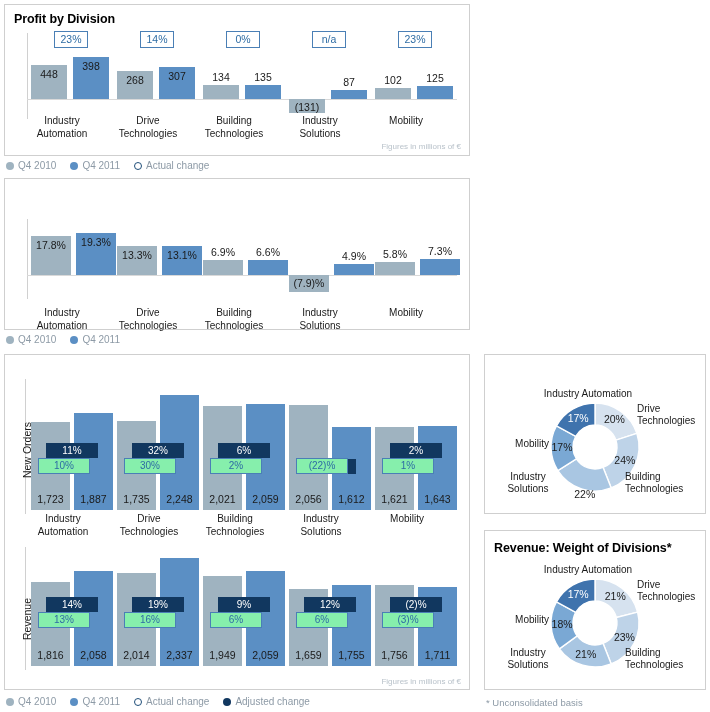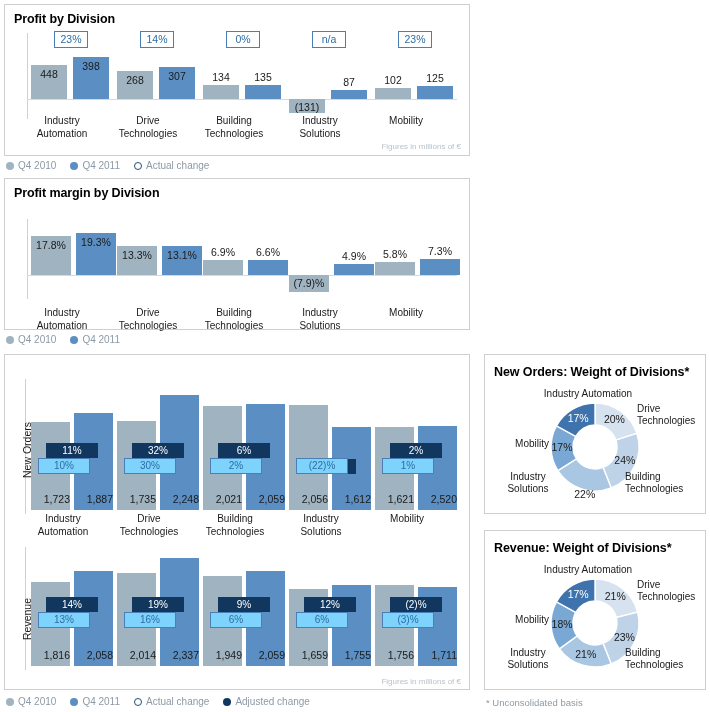--- a/index.html
+++ b/index.html
@@ -99,34 +99,34 @@
     background: #11375f;
     color: #ffffff;
     font-size: 10px;
     line-height: 15px;
     height: 15px;
     text-align: center;
     white-space: nowrap;
   }
   .badge-act {
     position: absolute;
-    background: #7dd3fc;
+    background: #86efac;
     border: 1px solid #4a7fb5;
     color: #2e6ca4;
     font-size: 10px;
     line-height: 14px;
     height: 16px;
     text-align: center;
     white-space: nowrap;
   }
   .val-in-bar {
     position: absolute;
     font-size: 10.5px;
     color: #1a1a1a;
-    text-align: right;
+    text-align: center;
     white-space: nowrap;
   }
 
   
   .donut-wrap { position: absolute; }
   .donut-label {
     position: absolute;
     font-size: 10px;
     color: #1a1a1a;
     line-height: 12px;
@@ -210,21 +210,20 @@
       <i class="dot blue"></i>
       <span>Q4 2011</span>
     </span>
     <span class="li">
       <i class="dot hollow"></i>
       <span>Actual change</span>
     </span>
   </div>
 
   <div class="panel" style="left:4px; top:178px; width:466px; height:152px;">
-    <div class="panel-title" style="position:absolute; left:9px; top:7px;">Profit margin by Division</div>
     <div id="plot-margin" class="plot" style="left:0; top:0; width:466px; height:152px;">
         <div class="axis-v" style="left:22px; top:40px; height:80px;"></div>
         <div class="axis-h" style="left:22px; top:96px; width:430px;"></div>
         <div class="bar y10" style="left:26px; top:56.839999999999996px; width:40px; height:39.160000000000004px;"></div>
         <div class="vlabel" style="left:20px; top:59.839999999999996px; width:52px;">17.8%</div>
         <div class="bar y11" style="left:71px; top:53.53999999999999px; width:40px; height:42.46000000000001px;"></div>
         <div class="vlabel" style="left:65px; top:56.53999999999999px; width:52px;">19.3%</div>
         <div class="catlabel" style="left:2px; top:128px; width:110px;">
           <span style="display:block;">Industry</span>
           <span style="display:block;">Automation</span>
@@ -314,21 +313,21 @@
         <div class="val-in-bar" style="left:327px; top:138px; width:39px;">1,612</div>
         <div class="badge-adj" style="left:299px; top:88px; width:52px;margin-top:16px;">(18)%</div>
         <div class="badge-act" style="left:291px; top:103px; width:52px;">(22)%</div>
         <div class="catlabel" style="left:262px; top:158px; width:108px;">
           <span style="display:block;">Industry</span>
           <span style="display:block;">Solutions</span>
         </div>
         <div class="bar y10" style="left:370px; top:71.92375px; width:39px; height:83.07625px;"></div>
         <div class="val-in-bar" style="left:370px; top:138px; width:39px;">1,621</div>
         <div class="bar y11" style="left:413px; top:70.79625px; width:39px; height:84.20375px;"></div>
-        <div class="val-in-bar" style="left:413px; top:138px; width:39px;">2,520</div>
+        <div class="val-in-bar" style="left:413px; top:138px; width:39px;">1,643</div>
         <div class="badge-adj" style="left:385px; top:88px; width:52px;">2%</div>
         <div class="badge-act" style="left:377px; top:103px; width:52px;">1%</div>
         <div class="catlabel" style="left:348px; top:158px; width:108px;">
           <span style="display:block;">Mobility</span>
         </div>
       </div>
     <div id="plot-revenue" class="plot" style="left:0; top:180px; width:466px; height:156px;">
         <div class="axis-v" style="left:20px; top:12px; height:123px;"></div>
         <div class="sub-axis-label" style="left:16px; top:105px;">Revenue</div>
         <div class="bar y10" style="left:26px; top:47.00999999999999px; width:39px; height:83.99000000000001px;"></div>
@@ -376,21 +375,20 @@
       <i class="dot hollow"></i>
       <span>Actual change</span>
     </span>
     <span class="li">
       <i class="dot navy"></i>
       <span>Adjusted change</span>
     </span>
   </div>
 
   <div class="panel" style="left:484px; top:354px; width:222px; height:160px;">
-    <div class="panel-title" style="position:absolute; left:9px; top:10px;">New Orders: Weight of Divisions*</div>
     <div id="donut-orders" class="donut-wrap" style="left:0; top:0; width:222px; height:160px;">
         <svg width="222" height="160" style="position:absolute;left:0;top:0;">
           <path d="M 110 48 A 44 44 0 0 1 151.84648671698676 78.40325224750231 L 130.92324335849338 85.20162612375115 A 22 22 0 0 0 110 70 Z" fill="#d6e2ef" stroke="#ffffff" stroke-width="1.4"></path>
           <path d="M 151.84648671698676 78.40325224750231 A 44 44 0 0 1 126.19748031812584 132.91016537908305 L 118.09874015906291 112.45508268954153 A 22 22 0 0 0 130.92324335849338 85.20162612375115 Z" fill="#bed3e8" stroke="#ffffff" stroke-width="1.4"></path>
           <path d="M 126.19748031812584 132.91016537908305 A 44 44 0 0 1 72.84957127791134 115.57637897907586 L 91.42478563895567 103.78818948953793 A 22 22 0 0 0 118.09874015906291 112.45508268954153 Z" fill="#a9c6e2" stroke="#ffffff" stroke-width="1.4"></path>
           <path d="M 72.84957127791134 115.57637897907586 A 44 44 0 0 1 71.44250607807001 70.80283833952453 L 90.721253039035 81.40141916976226 A 22 22 0 0 0 91.42478563895567 103.78818948953793 Z" fill="#7aa8d4" stroke="#ffffff" stroke-width="1.4"></path>
           <path d="M 71.44250607807001 70.80283833952453 A 44 44 0 0 1 109.99999999999999 48 L 110 70 A 22 22 0 0 0 90.721253039035 81.40141916976226 Z" fill="#3f73ad" stroke="#ffffff" stroke-width="1.4"></path>
         </svg>
         <div class="slice-pct" style="left:113.39691332565161px; top:58.30243918562674px; width:32px; text-align:center; color:#1a1a1a;">20%</div>
         <div class="slice-pct" style="left:123.85929273137864px; top:99.0507166216474px; width:32px; text-align:center; color:#1a1a1a;">24%</div>

